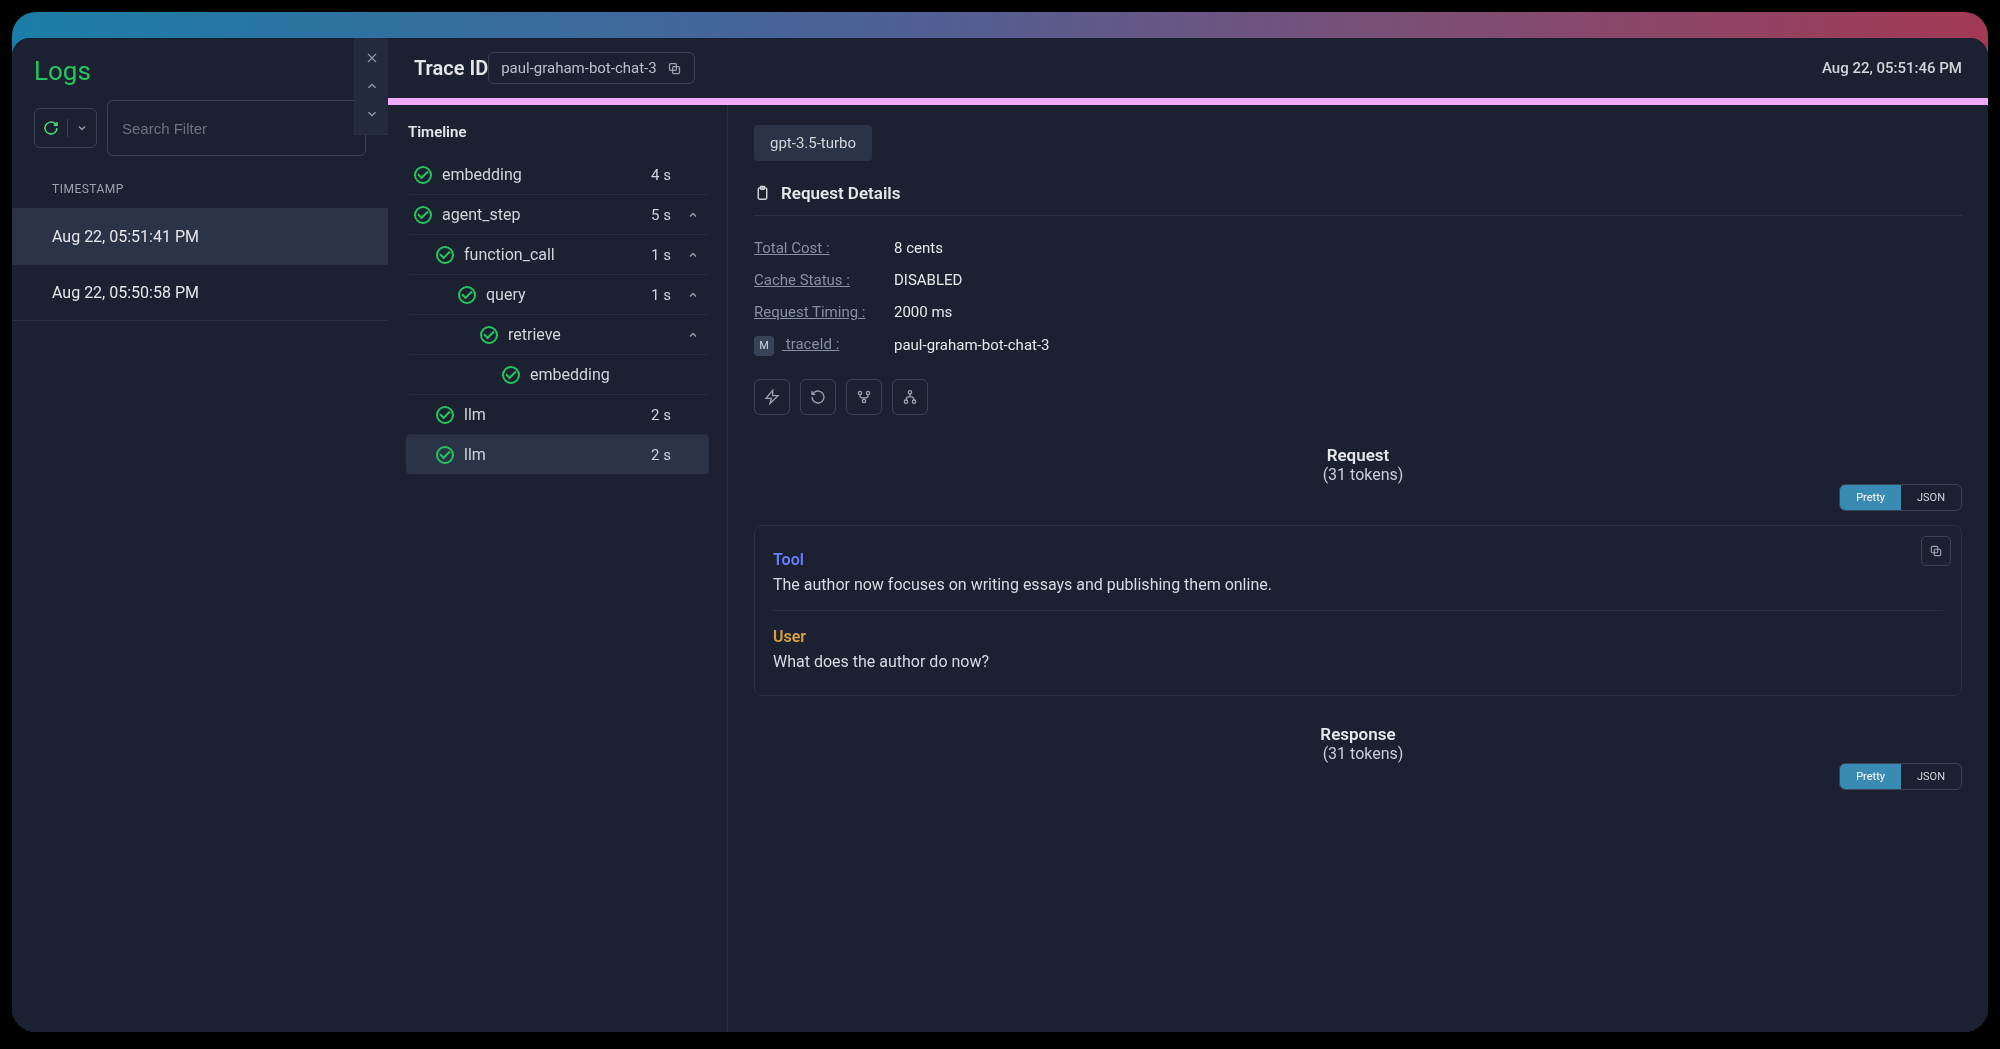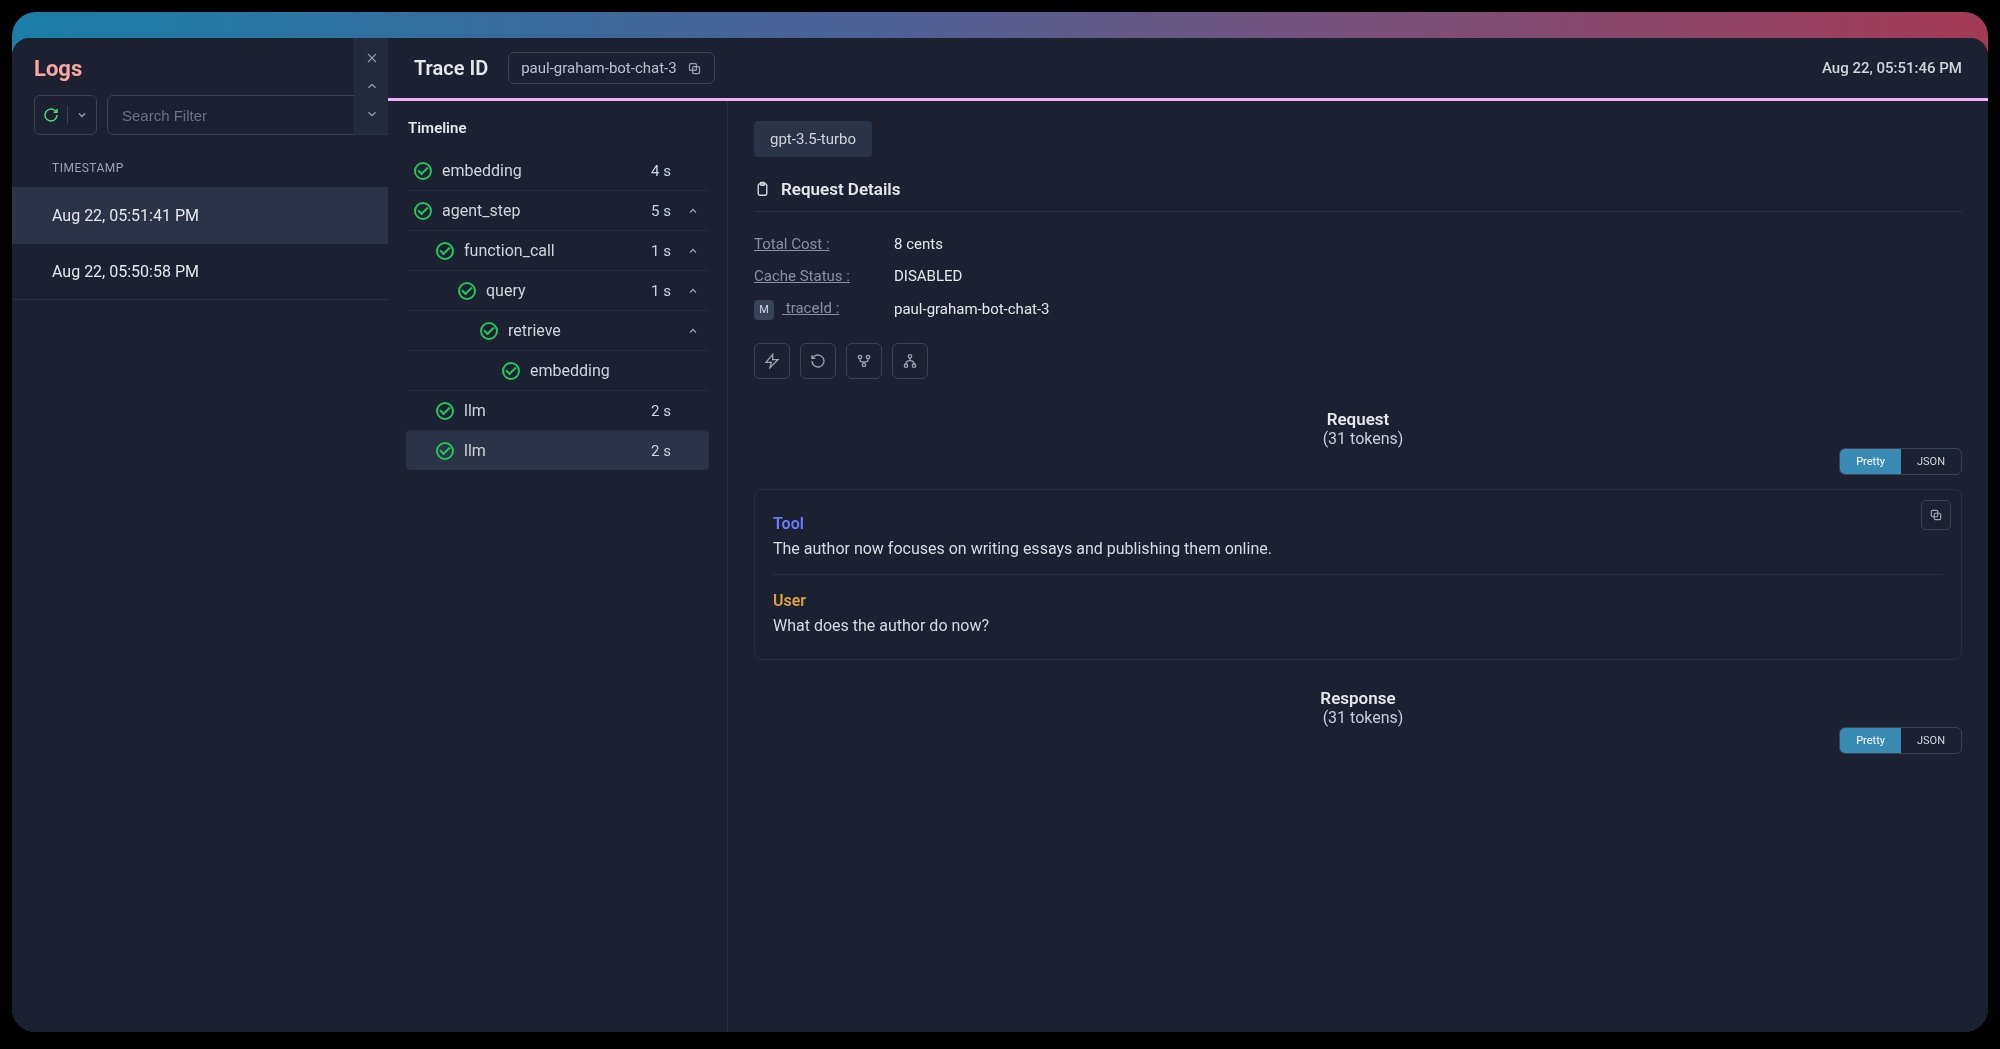--- a/index.html
+++ b/index.html
@@ -29,23 +29,23 @@
 
 .sidebar {
   width: 376px;
   background: #1b2130;
   display: flex;
   flex-direction: column;
   position: relative;
 }
 .sidebar-header {
   padding: 18px 22px 14px 22px;
-  font-size: 22px;
-  font-weight: 700;
-  color: #fca5a5;
+  font-size: 26px;
+  font-weight: 400;
+  color: #22c55e;
 }
 .sidebar-controls {
   display: flex;
   gap: 10px;
   padding: 0 22px 14px 22px;
   align-items: center;
 }
 .refresh-group {
   display: flex;
   align-items: center;
@@ -68,21 +68,21 @@
 }
 .chevron-small {
   color: #9ca3af;
   font-size: 12px;
 }
 .search-input {
   flex: 1;
   background: transparent;
   border: 1px solid #3a4457;
   border-radius: 6px;
-  height: 40px;
+  height: 56px;
   padding: 0 14px;
   color: #d1d5db;
   font-size: 15px;
 }
 .search-input::placeholder { color: #6b7280; }
 .table-header {
   padding: 12px 22px 12px 40px;
   font-size: 12px;
   letter-spacing: 0.5px;
   color: #9ca3af;
@@ -126,22 +126,21 @@
 .main {
   flex: 1;
   display: flex;
   flex-direction: column;
   background: #1b2130;
 }
 .main-header {
   display: flex;
   align-items: center;
   padding: 14px 26px;
-  gap: 20px;
-  border-bottom: 3px solid #f0abfc;
+  border-bottom: 7px solid #f0abfc;
 }
 .trace-id-label {
   font-size: 20px;
   font-weight: 600;
   color: #e5e7eb;
 }
 .trace-chip {
   display: flex;
   align-items: center;
   gap: 10px;
@@ -482,20 +481,24 @@
 
           <div class="kv-row">
             <span class="kv-key">Total Cost :</span>
             <span class="kv-val">8 cents</span>
           </div>
           <div class="kv-row">
             <span class="kv-key">Cache Status :</span>
             <span class="kv-val">DISABLED</span>
           </div>
           <div class="kv-row">
+            <span class="kv-key">Request Timing :</span>
+            <span class="kv-val">2000 ms</span>
+          </div>
+          <div class="kv-row">
             <span class="kv-key">
               <span class="m-badge">M</span>
               <span>traceId :</span>
             </span>
             <span class="kv-val">paul-graham-bot-chat-3</span>
           </div>
 
           <div class="icon-btn-row">
             <div class="icon-btn">
               <svg width="16" height="16" viewBox="0 0 24 24" fill="none" stroke="currentColor" stroke-width="2">

